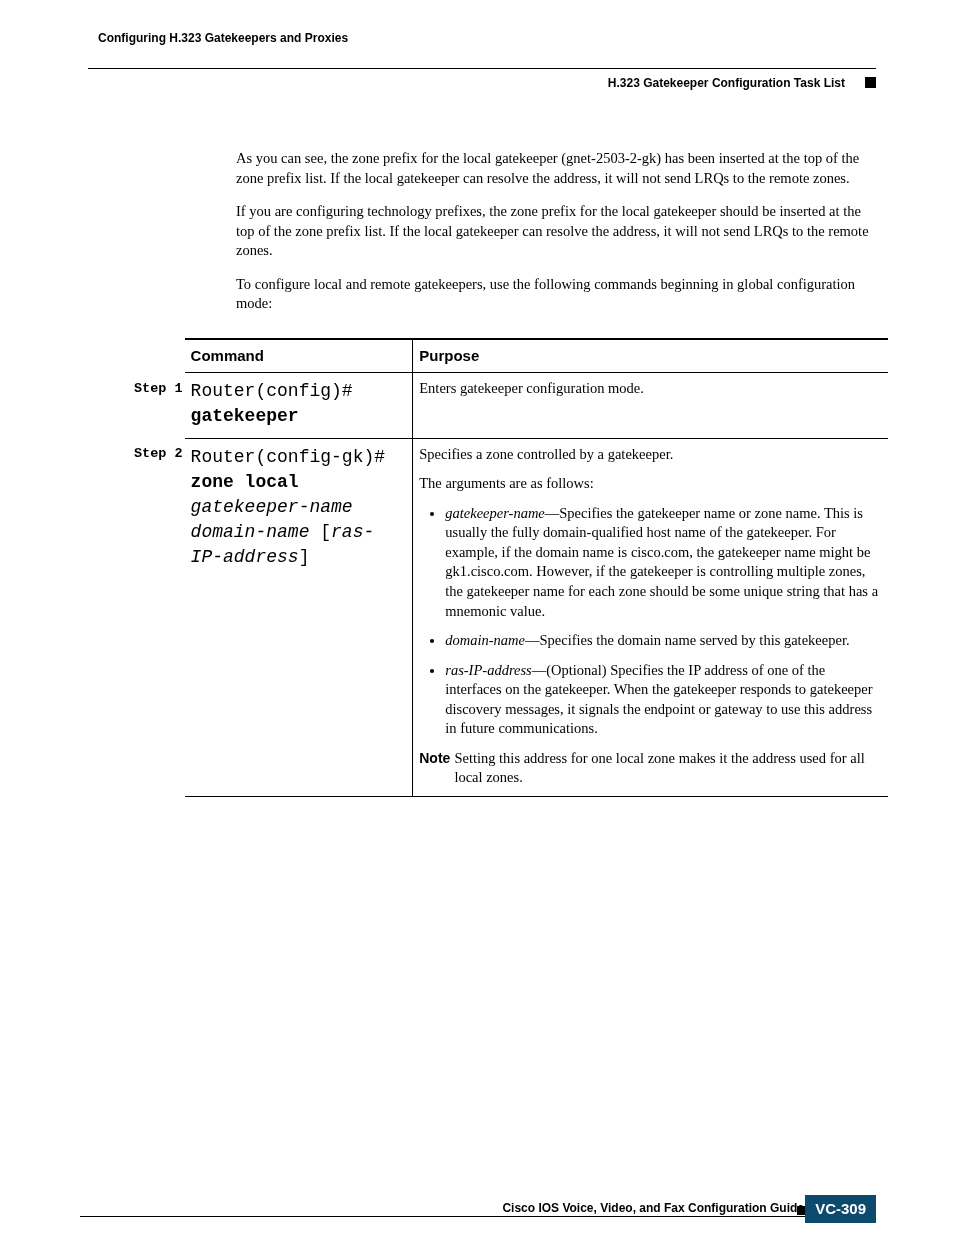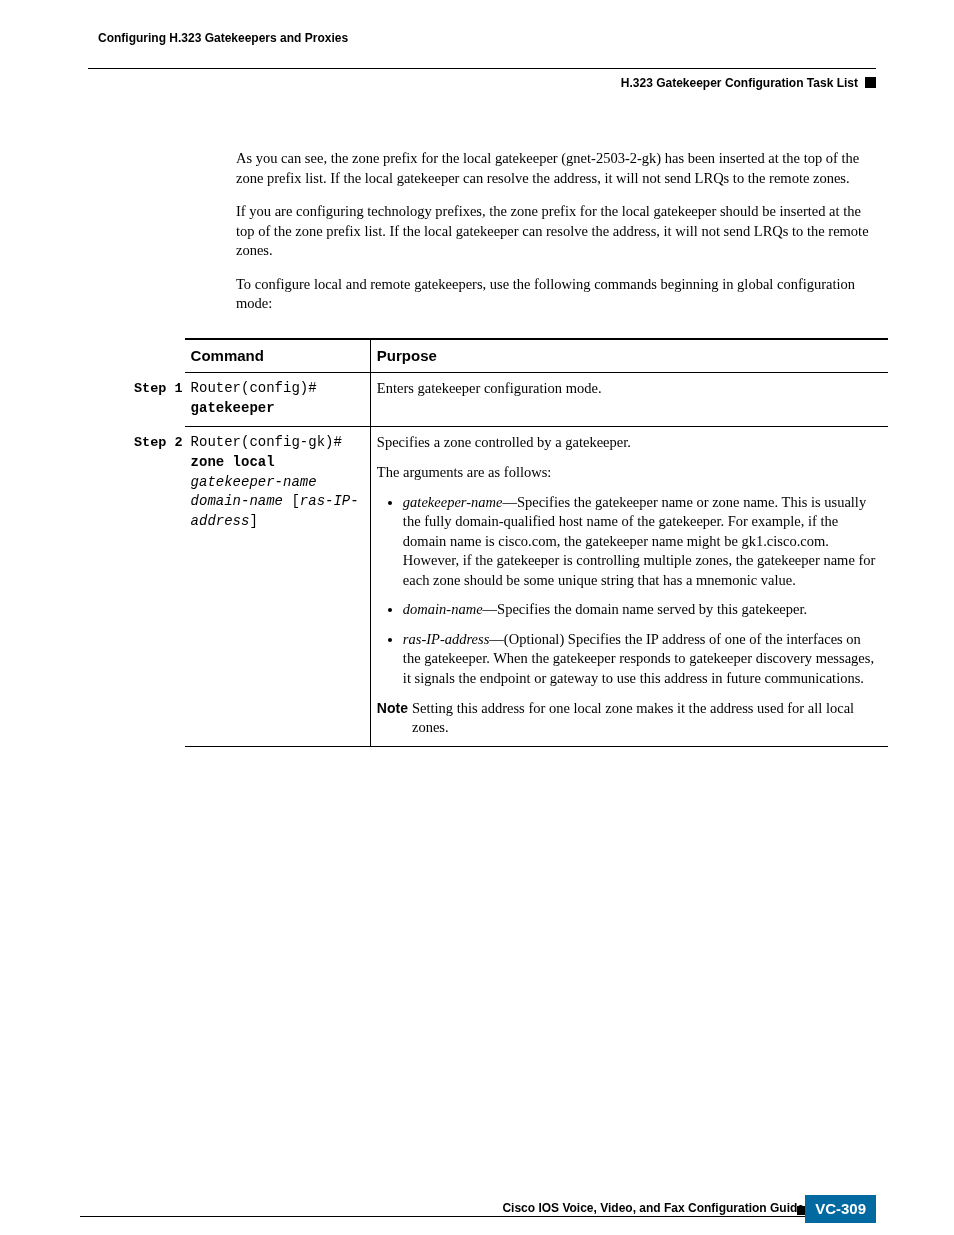--- a/index.html
+++ b/index.html
@@ -29,21 +29,21 @@
     font-family: Arial, Helvetica, sans-serif;
     font-size: 12px;
     font-weight: bold;
   }
   .running-header .section-block {
     position: absolute;
     right: 0;
     bottom: -23px;
     display: flex;
     align-items: center;
-    gap: 7px;
+    gap: 20px;
   }
   .running-header .section-title {
     font-family: Arial, Helvetica, sans-serif;
     font-size: 12px;
     font-weight: bold;
   }
   .running-header .marker {
     width: 11px;
     height: 11px;
     background: #000;
@@ -100,21 +100,21 @@
     font-weight: bold;
     font-size: 13.5px;
     white-space: nowrap;
     padding-right: 2px;
     padding-top: 7px;
   }
   table.proc .body td.cmd {
     border-left: none;
     border-right: 1px solid #000;
     font-family: "Courier New", Courier, monospace;
-    font-size: 14px;
+    font-size: 18px;
     line-height: 1.4;
     margin-left: 28px;
   }
   table.proc .body td.cmd .kw { font-weight: bold; font-style: normal; }
   table.proc .body td.cmd .arg { font-style: italic; font-weight: normal; }
   table.proc .body td.purpose { }
   .purpose p { margin: 0 0 10px 0; }
   .purpose ul { margin: 0 0 8px 0; padding-left: 26px; }
   .purpose li { margin-bottom: 10px; }
   .italic { font-style: italic; }
@@ -137,21 +137,21 @@
     font-family: Arial, Helvetica, sans-serif;
     font-weight: bold;
     font-size: 12px;
     margin-top: -16px;
     padding-right: 72px;
   }
   .running-footer .pagenum {
     position: absolute;
     right: 0;
     bottom: -6px;
-    background: #0369a1;
+    background: #0c4a6e;
     color: #fff;
     font-family: Arial, Helvetica, sans-serif;
     font-weight: bold;
     font-size: 15px;
     padding: 4px 10px;
   }
   .running-footer .small-marker {
     position: absolute;
     right: 70px;
     bottom: 2px;

